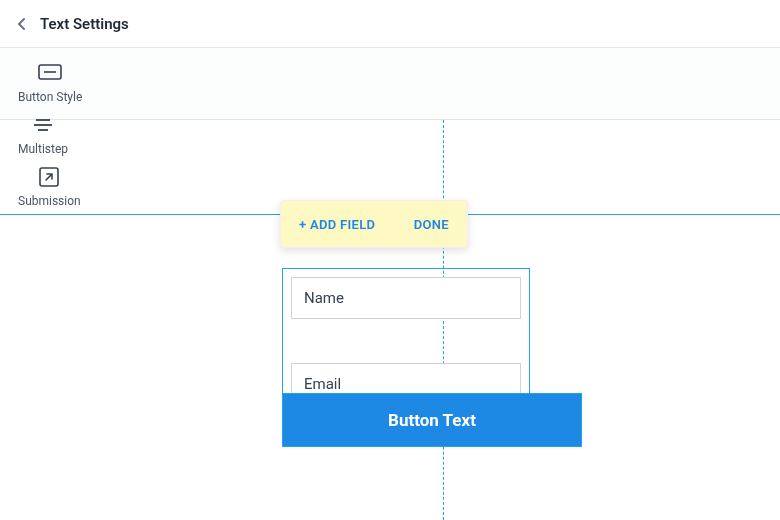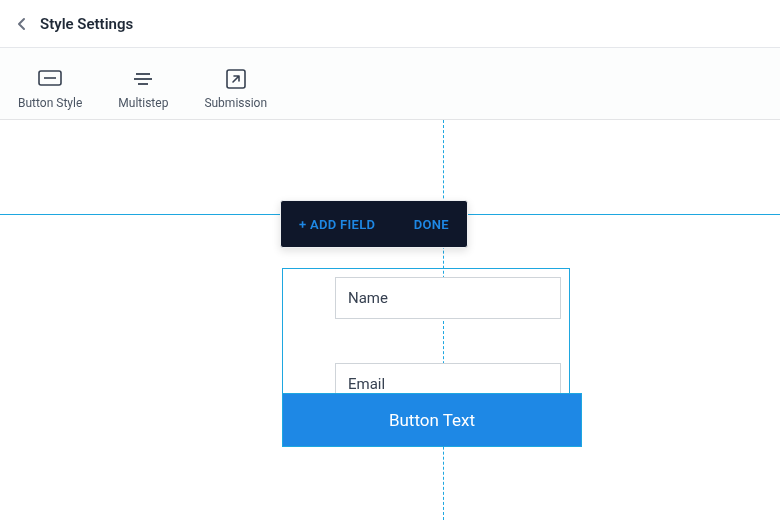--- a/index.html
+++ b/index.html
@@ -31,23 +31,24 @@
   .page-title {
     font-size: 15px;
     font-weight: 600;
     color: #1f2937;
   }
   .toolbar {
     display: flex;
     align-items: flex-start;
     height: 72px;
     padding: 8px 8px 0 8px;
-    gap: 16px;
+    gap: 4px;
     border-bottom: 1px solid #e3e4e6;
     background: #fcfdfd;
+    flex-direction: column;
   }
   .tool-item {
     display: flex;
     flex-direction: column;
     align-items: center;
     justify-content: center;
     height: 60px;
     padding: 4px 10px 0 10px;
     cursor: pointer;
     color: #4b5563;
@@ -84,43 +85,42 @@
     right: 0;
     top: 94px;
     border-top: 1px solid #1ea7e0;
   }
   .popup {
     position: absolute;
     top: 80px;
     left: 280px;
     width: 188px;
     height: 48px;
-    background: #0f172a;
+    background: #fef9c3;
     border: 1px solid #eef0f2;
     border-radius: 3px;
     box-shadow: 0 3px 8px rgba(0,0,0,0.12);
     display: flex;
     align-items: center;
     justify-content: space-between;
     padding: 0 18px;
   }
   .popup-btn {
     font-size: 13px;
     font-weight: 600;
     color: #1e88e5;
     letter-spacing: 0.3px;
     cursor: pointer;
   }
   .form-box {
     position: absolute;
     top: 148px;
     left: 282px;
-    width: 288px;
+    width: 248px;
     border: 1px solid #1ea7e0;
-    padding-left: 44px;
   }
   .form-inner {
     padding: 8px;
   }
   .field {
     width: 100%;
     height: 42px;
     border: 1px solid #cfd4d9;
     background: #fff;
     display: flex;
@@ -139,35 +139,36 @@
     width: 300px;
     height: 54px;
     background: #1e88e5;
     border: 1px solid #1ea7e0;
     display: flex;
     align-items: center;
     justify-content: center;
     color: #fff;
     font-size: 17px;
     cursor: pointer;
+    font-weight: bold;
   }
   svg { display: block; }
 </style>
 </head>
 <body>
 
 <div class="header">
   <div class="back-chevron">
     <span>
       <svg width="10" height="14" viewBox="0 0 10 14">
           <path d="M7 2 L2 7 L7 12" stroke="#6b7280" stroke-width="2" fill="none" stroke-linecap="round" stroke-linejoin="round"></path>
         </svg>
     </span>
   </div>
-  <div class="page-title">Style Settings</div>
+  <div class="page-title">Text Settings</div>
 </div>
 
 <div class="toolbar">
 
   <div class="tool-item">
     <span class="icon">
       <svg width="24" height="18" viewBox="0 0 24 18">
           <rect x="1" y="1" width="22" height="14" rx="2" stroke="#374151" stroke-width="1.6" fill="none"></rect>
           <line x1="6" y1="8" x2="18" y2="8" stroke="#374151" stroke-width="1.6"></line>
         </svg>

